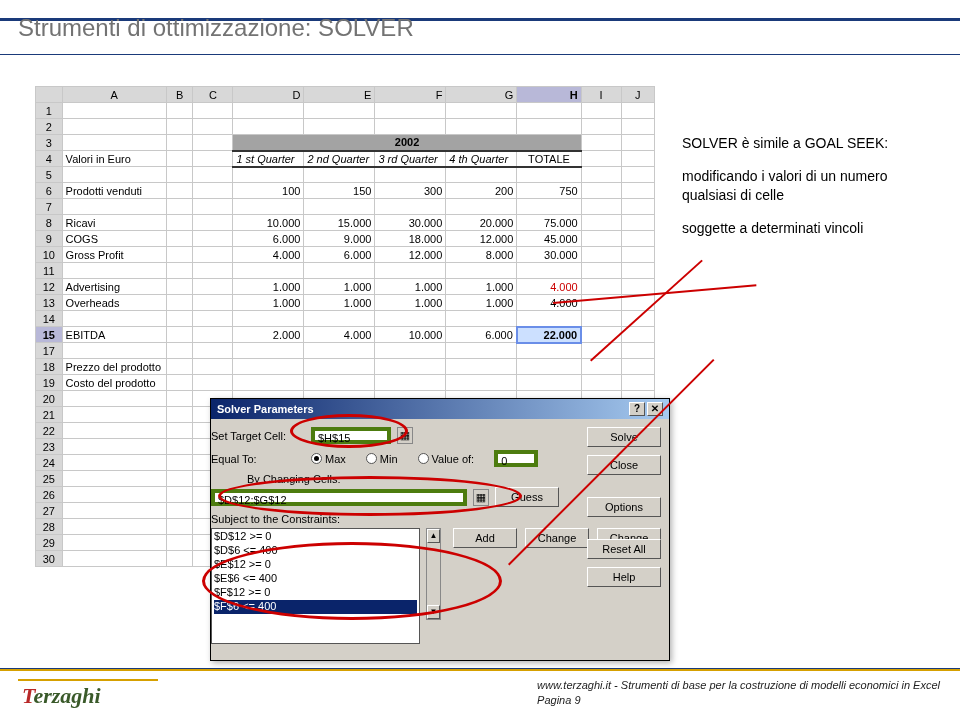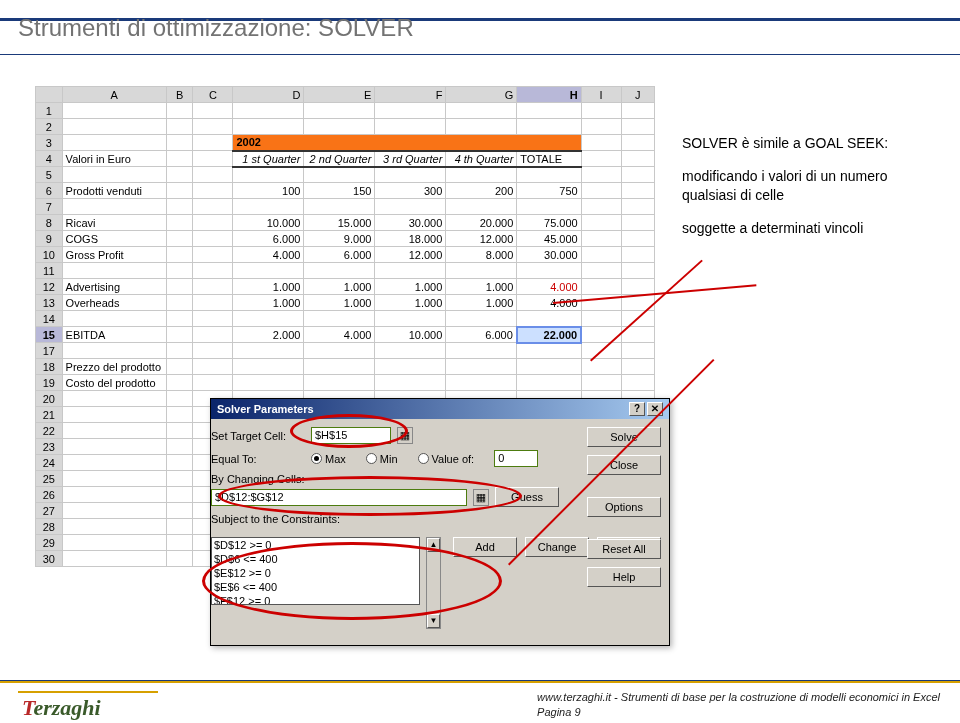--- a/index.html
+++ b/index.html
@@ -19,60 +19,60 @@
   .cA { width: 94px; }
   .cB { width: 24px; }
   .cC { width: 36px; }
   .cD { width: 64px; text-align: right; }
   .cE { width: 64px; text-align: right; }
   .cF { width: 64px; text-align: right; }
   .cG { width: 64px; text-align: right; }
   .cH { width: 58px; text-align: right; }
   .cI { width: 36px; }
   .cJ { width: 30px; }
-  .title-2002 { background: #f97316; text-align: left; font-weight: bold; }
-  .qhdr { border-top: 2px solid #333 !important; border-bottom: 2px solid #333 !important; font-style: italic; text-align: right; }
-  .tot { border-top: 2px solid #333 !important; border-bottom: 2px solid #333 !important; text-align: left; }
+  .title-2002 { background: #a3a3a3; text-align: center; font-weight: bold; }
+  .qhdr { border-top: 2px solid #333 !important; border-bottom: 2px solid #333 !important; font-style: italic; }
+  .tot { border-top: 2px solid #333 !important; border-bottom: 2px solid #333 !important; text-align: center; }
   .num { text-align: right; }
   .red-right { text-align: right; color: #cc0000; }
   .ebitda-hl { background: #cce0ff; border: 2px solid #6a8ee8 !important; font-weight: bold; }
   
   .side-text { position: absolute; left: 682px; top: 134px; width: 250px; font-size: 14px; font-family: Verdana, sans-serif; line-height: 1.35; }
   .side-text p { margin-bottom: 14px; }
   
   .dialog { position: absolute; left: 210px; top: 398px; width: 460px; background: #d4d0c8; border: 1px solid #000; box-shadow: 2px 2px 6px rgba(0,0,0,0.3); font-size: 11px; font-family: Arial; }
   .dialog-titlebar { background: linear-gradient(to right, #0a246a, #a6caf0); color: #fff; padding: 3px 6px; font-weight: bold; display: flex; justify-content: space-between; align-items: center; }
   .dlg-closebtn { background: #d4d0c8; color: #000; width: 16px; height: 14px; border: 1px solid #fff; border-right-color: #555; border-bottom-color: #555; text-align: center; font-size: 10px; line-height: 12px; }
   .dlg-help { background: #d4d0c8; color: #000; width: 16px; height: 14px; border: 1px solid #fff; border-right-color: #555; border-bottom-color: #555; text-align: center; font-size: 10px; line-height: 12px; margin-right: 2px; }
   .dialog-body { padding: 8px 8px 10px 0; position: relative; }
   .dlg-row { margin-bottom: 6px; display: flex; align-items: center; gap: 6px; }
   .dlg-label { width: 94px; }
-  .dlg-input { background: #fff; border: 1px solid #4d7c0f; padding: 1px 3px; height: 17px; font-size: 11px; }
+  .dlg-input { background: #fff; border: 4px solid #4d7c0f; padding: 1px 3px; height: 17px; font-size: 11px; }
   .dlg-input.small { width: 80px; }
   .dlg-input.wide { width: 256px; }
   .dlg-radio { display: inline-flex; align-items: center; gap: 3px; margin-right: 14px; }
   .dlg-radiobtn { width: 11px; height: 11px; border: 1px solid #555; border-radius: 50%; background: #fff; display: inline-flex; align-items: center; justify-content: center; }
   .dlg-radiobtn.sel::after { content: ""; width: 5px; height: 5px; background: #000; border-radius: 50%; }
   .dlg-btn { background: #d4d0c8; border: 1px solid #fff; border-right-color: #555; border-bottom-color: #555; width: 74px; height: 20px; text-align: center; line-height: 18px; font-size: 11px; }
   .dlg-btncol { position: absolute; right: 8px; top: 8px; display: flex; flex-direction: column; }
   .dlg-btncol .dlg-btn { margin-bottom: 8px; }
   .dlg-btncol .spacer { height: 14px; }
-  .dlg-list { background: #fff; border: 1px solid #555; width: 227px; height: 68px; padding: 1px 2px; overflow: hidden; font-size: 11px; }
+  .dlg-list { background: #fff; border: 1px solid #555; width: 227px; height: 116px; padding: 1px 2px; overflow: hidden; font-size: 11px; }
   .dlg-list .line { height: 14px; white-space: nowrap; }
   .dlg-list .sel-line { background: #0a246a; color: #fff; }
   .dlg-scroll { width: 16px; height: 92px; background: #d4d0c8; border: 1px solid #888; display: flex; flex-direction: column; justify-content: space-between; }
   .dlg-arrow { height: 14px; background: #d4d0c8; border: 1px solid #fff; border-right-color:#555; border-bottom-color:#555; text-align: center; font-size: 8px; line-height: 12px; }
   .dlg-miniicon { width: 16px; height: 17px; border: 1px solid #888; background: #d4d0c8; display:inline-flex; align-items:center; justify-content:center; }
   .dlg-smallbtn { width: 64px; }
   
   .annot { position: absolute; pointer-events: none; }
   .ellipse { border: 3px solid #cc0000; border-radius: 50%; position: absolute; }
   .red-line { position: absolute; background: #cc0000; height: 2px; transform-origin: 0 0; }
   
-  .footer { position: absolute; bottom: 0; left: 0; right: 0; height: 30px; padding-left: 41px; }
+  .footer { position: absolute; bottom: 12px; left: 0; right: 0; height: 30px; padding-left: 41px; }
   .footer-line-t { position: absolute; bottom: 40px; left: 0; right: 0; border-top: 1px solid #1a3a7a; border-bottom: 2px solid #d6a000; }
   .logo { position: absolute; left: 22px; bottom: 2px; font-family: "Comic Sans MS", cursive; font-size: 22px; font-style: italic; font-weight: bold; }
   .logo .t { color: #b82828; }
   .logo .rest { color: #3a5a2a; }
   .logo-line { position: absolute; left: 18px; bottom: 30px; width: 140px; height: 2px; background: #d6a000; }
   .footer-text { position: absolute; right: 20px; bottom: 4px; font-size: 11px; font-style: italic; text-align: left; line-height: 1.3; font-family: Verdana, sans-serif; color: #222; }
 </style>
 </head>
 <body>
 
@@ -499,29 +499,29 @@
       <span class="dlg-radio">
           <span class="dlg-radiobtn"></span>
           <span>Min</span>
         </span>
       <span class="dlg-radio">
           <span class="dlg-radiobtn"></span>
           <span>Value of:</span>
         </span>
       <span class="dlg-input" style="width:44px;">0</span>
     </div>
-    <div class="dlg-row" style="margin-bottom:2px;">
+    <div class="dlg-row" style="margin-bottom:2px;margin-left:36px;">
       <span>By Changing Cells:</span>
     </div>
     <div class="dlg-row">
       <span class="dlg-input wide">$D$12:$G$12</span>
       <span class="dlg-miniicon">▦</span>
       <span class="dlg-btn dlg-smallbtn">Guess</span>
     </div>
-    <div class="dlg-row" style="margin-bottom:12px; margin-top:6px;">
+    <div class="dlg-row" style="margin-bottom:3px; margin-top:6px;">
       <span>Subject to the Constraints:</span>
     </div>
     <div class="dlg-row" style="align-items:flex-start;">
       <div class="dlg-list">
         <div class="line">$D$12 &gt;= 0</div>
         <div class="line">$D$6 &lt;= 400</div>
         <div class="line">$E$12 &gt;= 0</div>
         <div class="line">$E$6 &lt;= 400</div>
         <div class="line">$F$12 &gt;= 0</div>
         <div class="line sel-line">$F$6 &lt;= 400</div>

